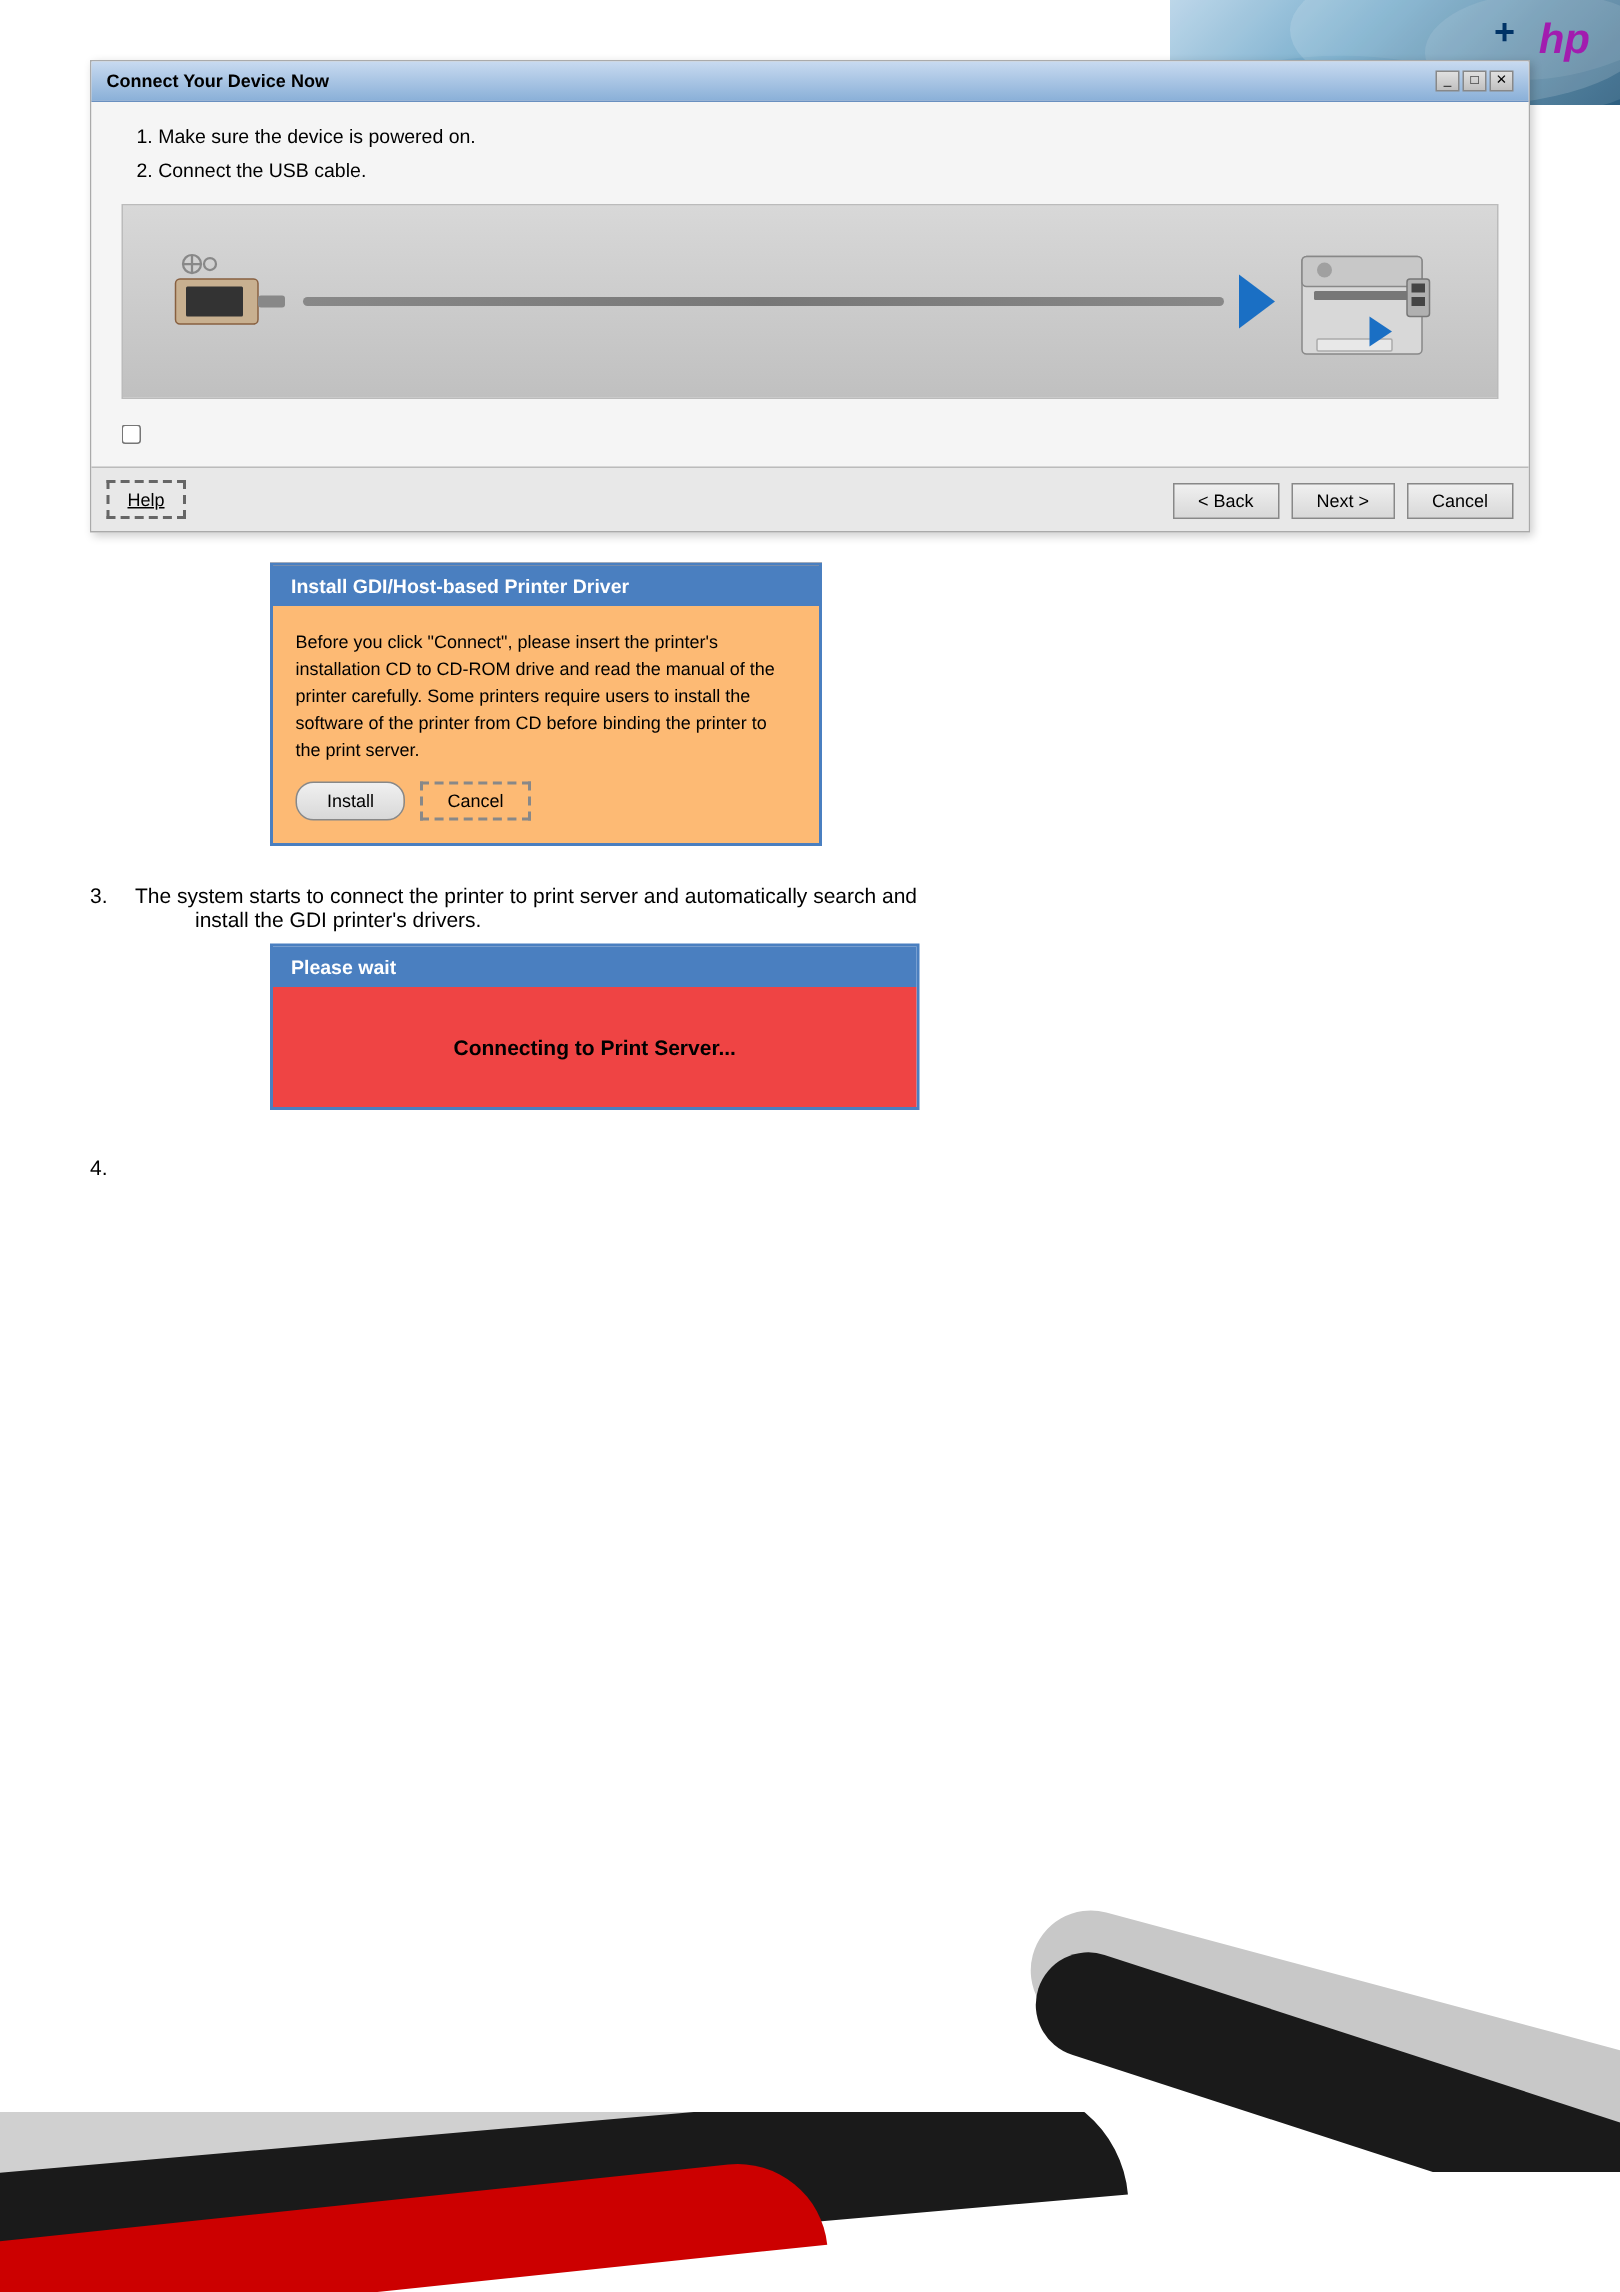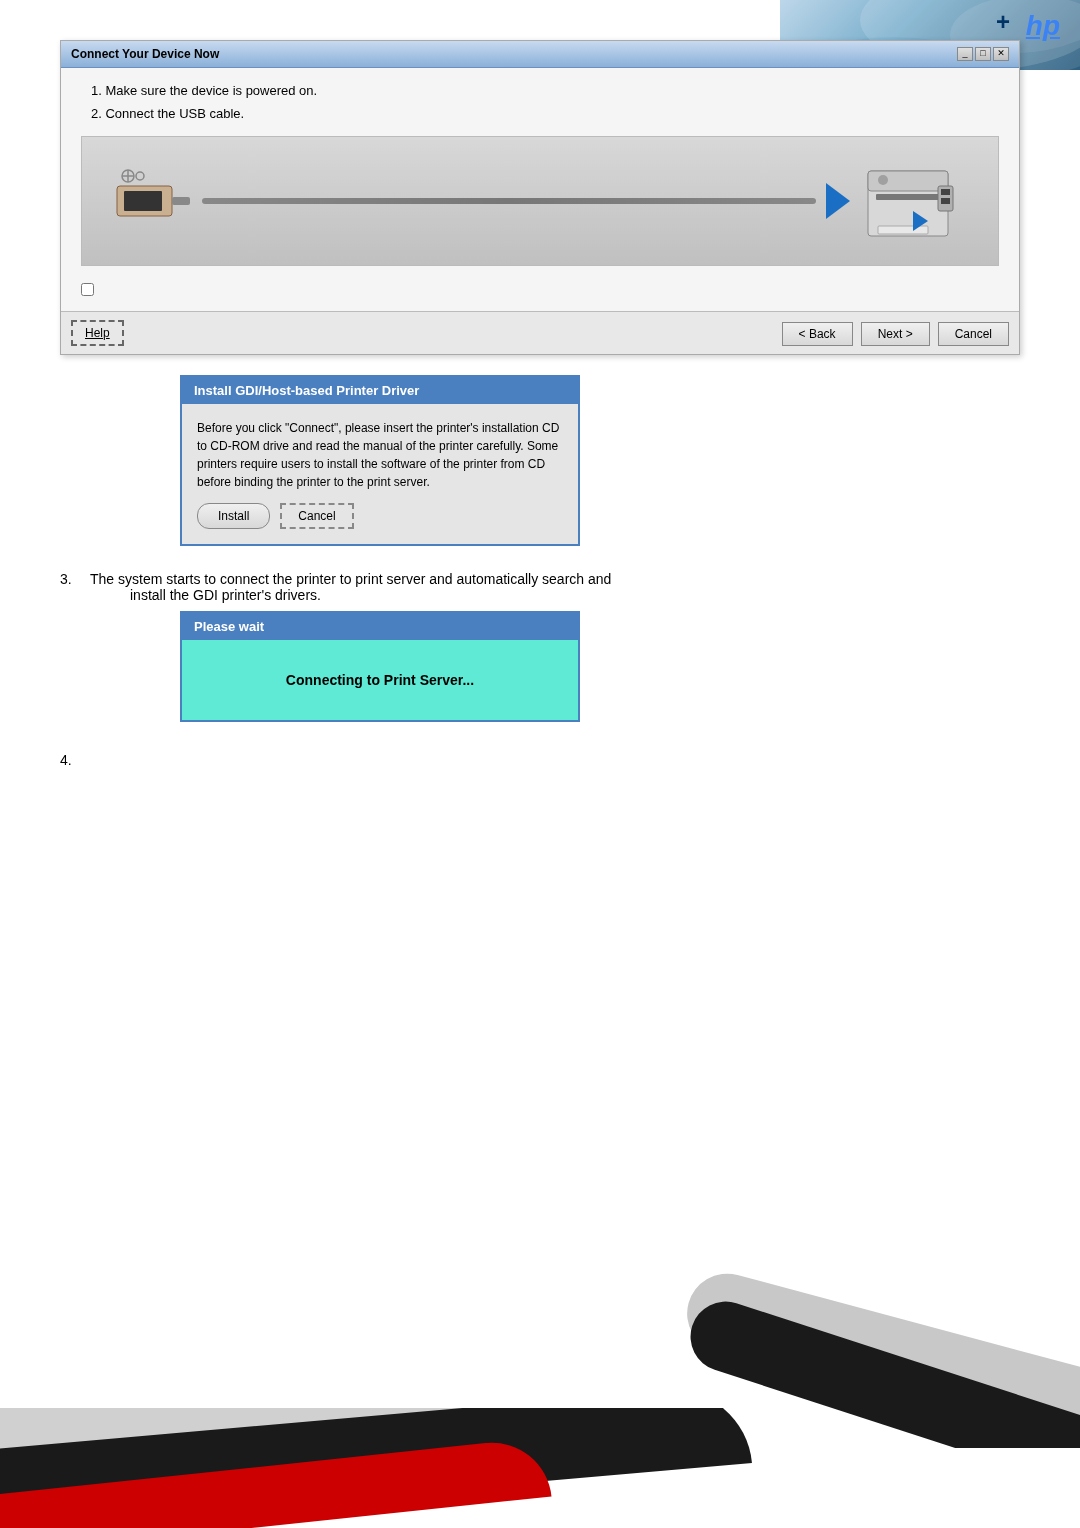--- a/index.html
+++ b/index.html
@@ -38,23 +38,22 @@
       height: 70px;
       background: linear-gradient(135deg, #b8d4e8 0%, #6fa8c9 40%, #4a7fa0 70%, #2d5f80 100%);
       border-radius: 0 0 0 30px;
     }
     .hp-logo {
       position: absolute;
       top: 10px;
       right: 20px;
       font-size: 28px;
       font-weight: bold;
-      color: #3b82f6;
+      color: #a21caf;
       font-style: italic;
-      text-decoration: underline;
     }
     .plus-icon {
       position: absolute;
       top: 8px;
       right: 70px;
       font-size: 24px;
       font-weight: bold;
       color: #003366;
     }
 
@@ -145,23 +144,23 @@
       border: 2px dashed #666;
       background: transparent;
       font-size: 12px;
       cursor: pointer;
       text-decoration: underline;
     }
 
     
     .install-gdi-dialog {
       border: 2px solid #4a7fc0;
-      background: #e5e5e5;
+      background: #fdba74;
       margin: 15px 0 25px 120px;
-      width: 400px;
+      width: 368px;
     }
     .install-gdi-header {
       background: #4a7fc0;
       padding: 6px 12px;
       color: #fff;
       font-weight: bold;
       font-size: 13px;
     }
     .install-gdi-body {
       padding: 15px;
@@ -192,36 +191,36 @@
     }
     .step3-indent {
       margin-left: 40px;
     }
 
     
     .please-wait-dialog {
       border: 2px solid #4a7fc0;
       background: #fff;
       margin: 0 auto 30px 120px;
-      width: 400px;
+      width: 433px;
     }
     .please-wait-header {
       background: #4a7fc0;
       padding: 6px 12px;
       color: #fff;
       font-weight: bold;
       font-size: 13px;
     }
     .please-wait-body {
       padding: 25px 15px;
       font-size: 14px;
       font-weight: bold;
       text-align: center;
       color: #000;
-      background: #5eead4;
+      background: #ef4444;
       min-height: 80px;
       display: flex;
       align-items: center;
       justify-content: center;
     }
 
     .numbered-item {
       display: flex;
       margin-bottom: 8px;
       font-size: 14px;

